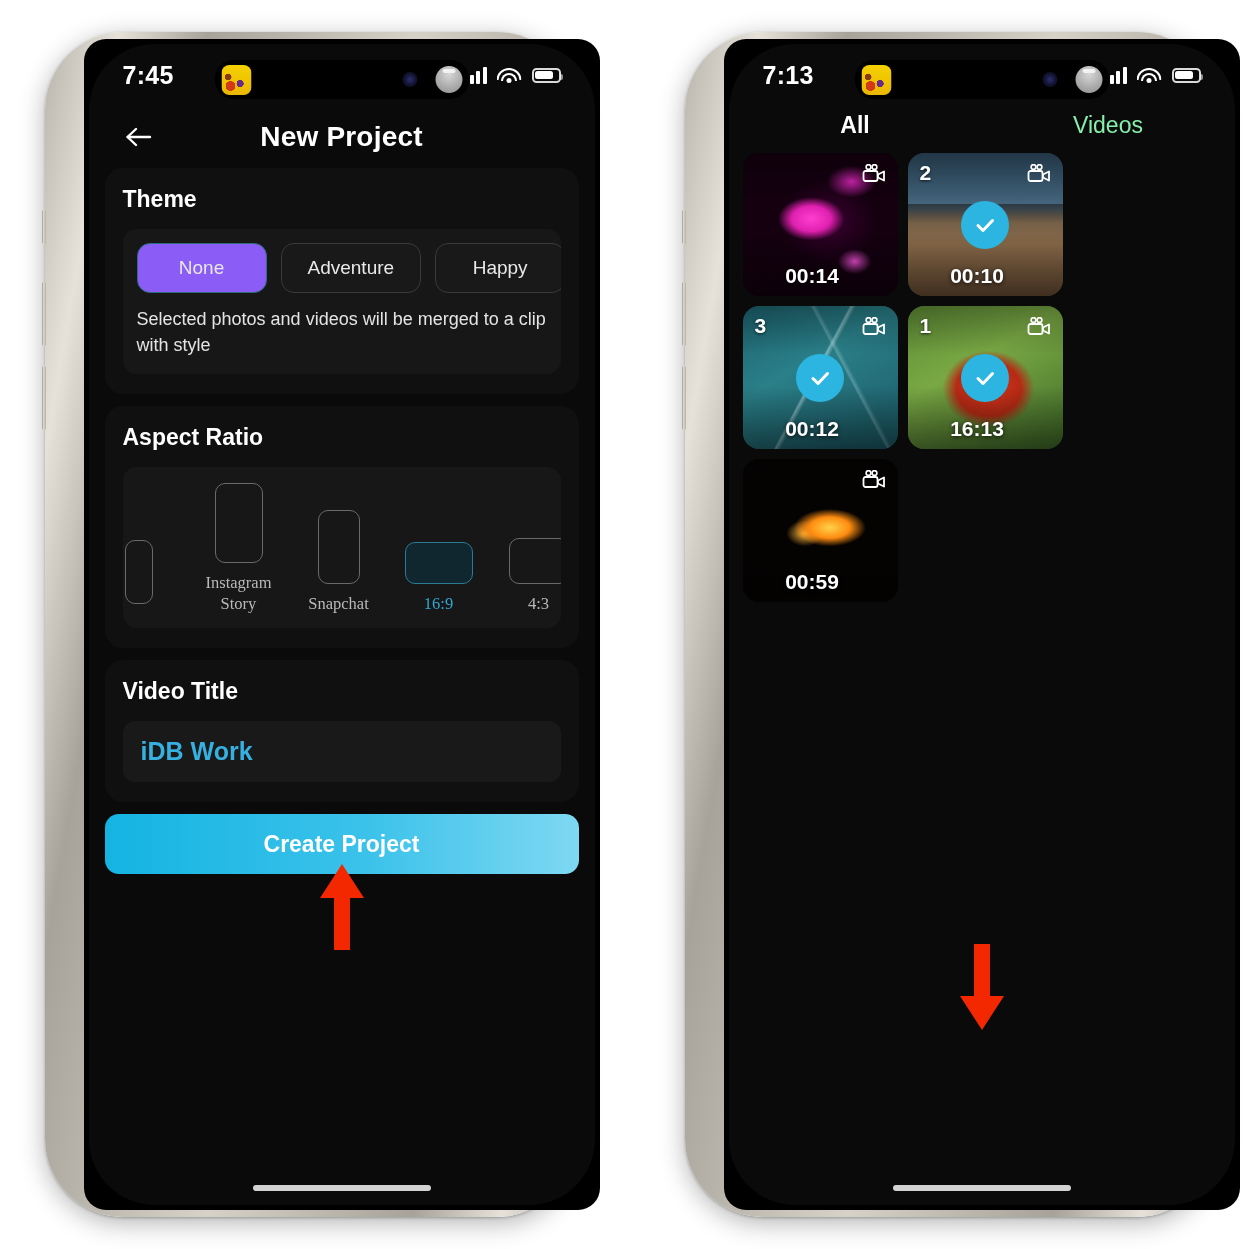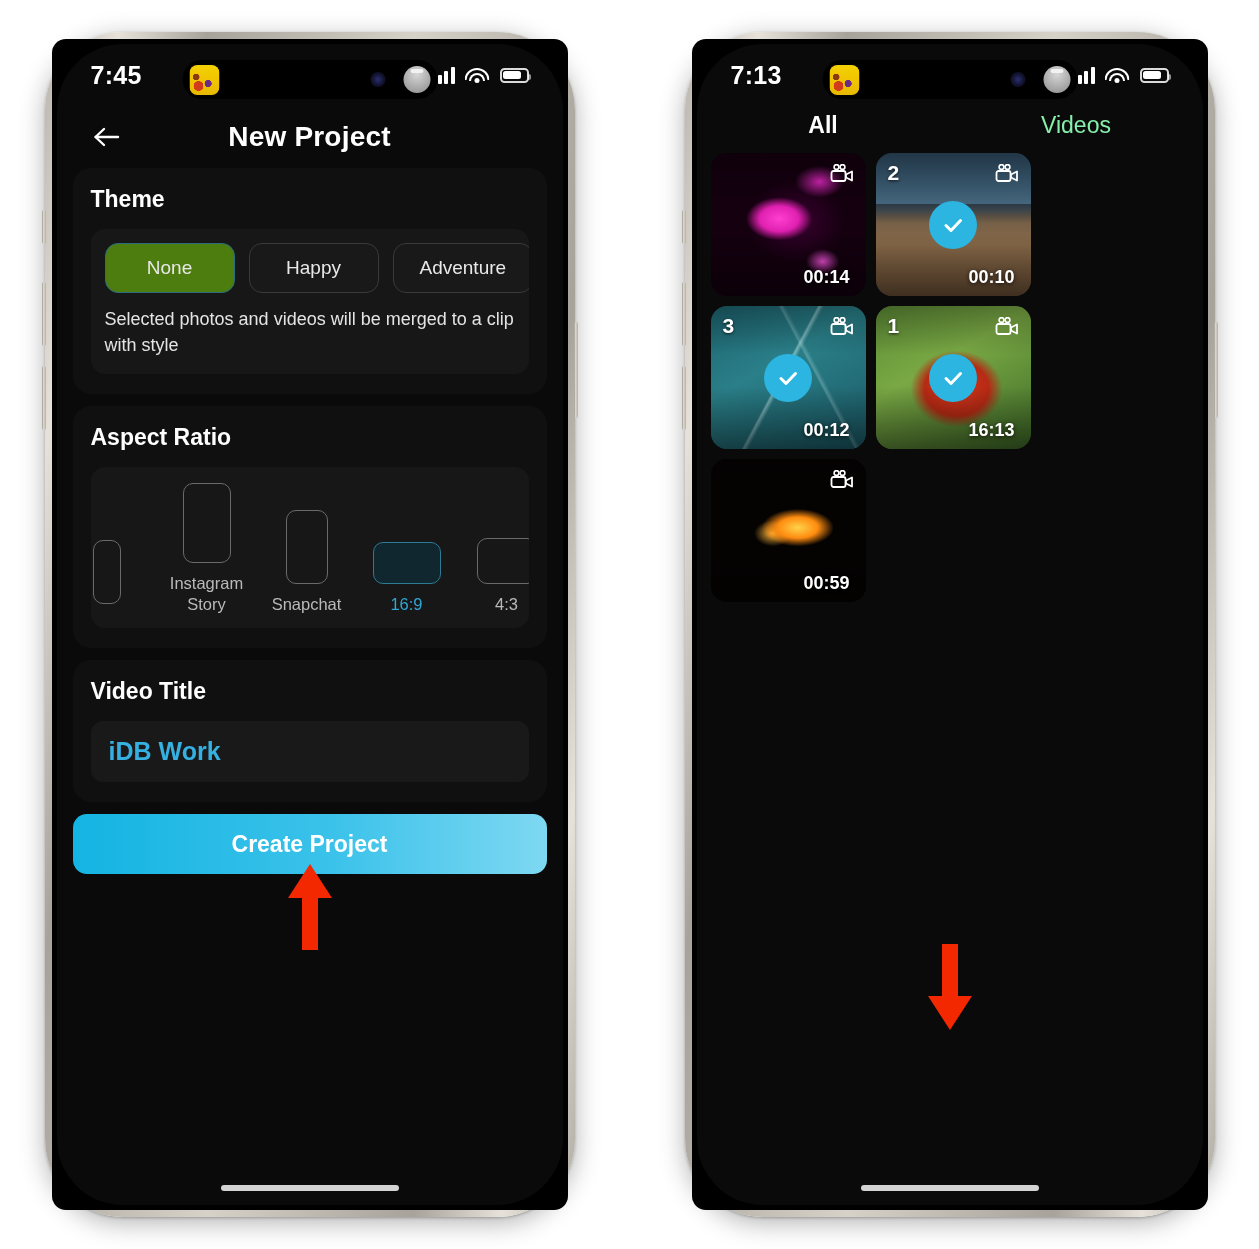--- a/index.html
+++ b/index.html
@@ -32,24 +32,25 @@
     border-radius: 78px;
     background: linear-gradient(100deg,#b9b4ab 0%, #e6e2d9 10%, #a8a39a 22%, #d6d2c8 50%, #a8a39a 78%, #e6e2d9 90%, #b0aba2 100%);
     padding: 7px;
     box-sizing: border-box;
     box-shadow: 0 6px 26px rgba(0,0,0,0.30), 0 1px 3px rgba(0,0,0,0.25);
   }
   .phone-inner {
     position: relative;
     width: 100%;
     height: 100%;
-    border-radius: 14px;
+    border-radius: 22px;
     background: #000;
     padding: 5px;
     box-sizing: border-box;
+    margin-left: 32px;
   }
   .screen {
     position: relative;
     width: 100%;
     height: 100%;
     border-radius: 66px;
     background: #0a0a0a;
     overflow: hidden;
   }
   
@@ -204,36 +205,37 @@
     border: 1px solid #3a3a3a;
     background: #191919;
     color: #e8e8e8;
     font-size: 19px;
     text-align: center;
     box-sizing: border-box;
     cursor: pointer;
     white-space: nowrap;
   }
   .chip.selected {
-    background: #4d7c0f;
+    background: #8b5cf6;
     border-color: #2d6c7e;
   }
   .theme-desc {
     color: #e4e4e4;
     font-size: 18px;
     line-height: 1.42;
   }
 
   
   .ar-box {
     background: #171717;
     border-radius: 14px;
     padding: 16px 0 14px 0;
     overflow: hidden;
     position: relative;
+    font-family: Liberation Serif, serif;
   }
   .ar-row {
     display: flex;
     align-items: flex-end;
     gap: 0;
     margin-left: -34px;
   }
   .ar-item {
     flex: 0 0 auto;
     width: 100px;
@@ -386,23 +388,23 @@
     text-shadow: 0 1px 3px rgba(0,0,0,0.7);
   }
   .vid-icon {
     position: absolute;
     right: 11px; top: 11px;
     width: 26px; height: 20px;
   }
   .thumb-dur {
     position: absolute;
     left: 0; right: 16px; bottom: 8px;
-    text-align: right;
+    text-align: center;
     color: #fff;
-    font-size: 18px;
+    font-size: 21px;
     font-weight: bold;
     text-shadow: 0 1px 4px rgba(0,0,0,0.8);
   }
   .check {
     position: absolute;
     left: 50%; top: 50%;
     transform: translate(-50%,-50%);
     width: 48px; height: 48px;
     border-radius: 50%;
     background: #2bb5e0;
@@ -477,22 +479,22 @@
           <div class="nav-title">New Project</div>
         </div>
 
         <div class="content">
 
           <div class="card">
             <div class="card-title">Theme</div>
             <div class="inner-box">
               <div class="theme-row">
                 <div class="chip selected">None</div>
+                <div class="chip">Adventure</div>
                 <div class="chip">Happy</div>
-                <div class="chip">Adventure</div>
               </div>
               <div class="theme-desc">Selected photos and videos will be merged to a clip with style</div>
             </div>
           </div>
 
           <div class="card">
             <div class="card-title">Aspect Ratio</div>
             <div class="ar-box">
               <div class="ar-row">
                 <div class="ar-item">

